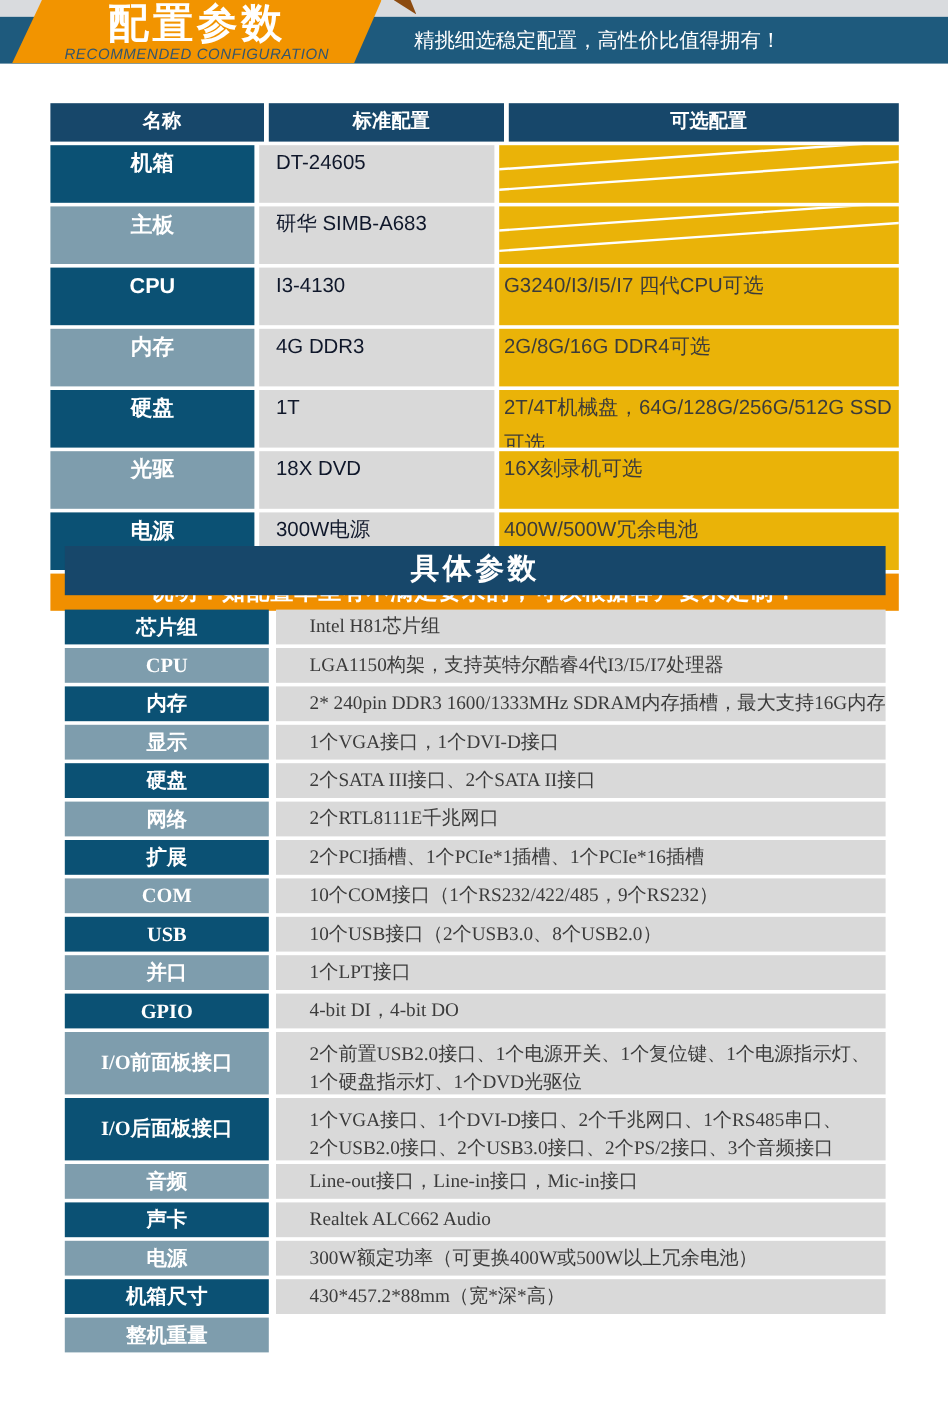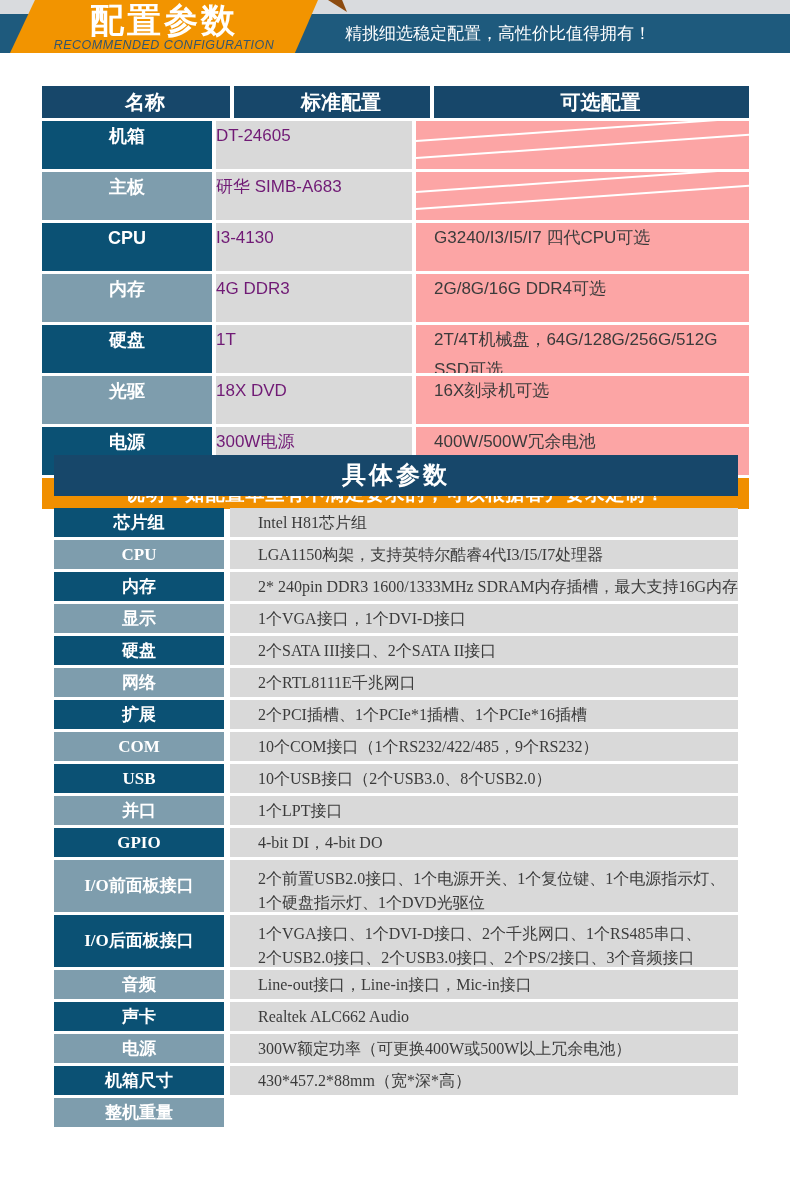--- a/index.html
+++ b/index.html
@@ -21,23 +21,23 @@
   }
   .ribbon-title{margin-top:2px;font-size:34px;font-weight:bold;color:#ffffff;letter-spacing:3px;line-height:36px;}
   .ribbon-sub{font-size:12.5px;font-style:italic;color:#35566C;letter-spacing:0.5px;line-height:14px;}
   .slogan{position:absolute;left:345px;top:14px;height:39px;line-height:39px;color:#ffffff;font-size:17px;font-weight:normal;}
 
   
   .cfg-table{position:absolute;left:42px;top:86px;width:707px;}
   .cfg-row{display:flex;height:48px;margin-bottom:3px;}
   .cfg-row.hdr{height:32px;}
   .c-label{width:170px;margin-right:4px;text-align:center;color:#fff;font-weight:bold;font-size:18px;line-height:30px;flex:none;}
-  .c-std{width:196px;margin-right:4px;background:#D9D9D9;box-sizing:border-box;font-size:17px;color:#701a75;line-height:30px;flex:none;}
-  .c-opt{flex:1;background:#fca5a5;padding-left:18px;box-sizing:border-box;font-size:17px;color:#3B3B3B;line-height:30px;position:relative;overflow:hidden;}
-  .hdr .hcell{background:#17476A;color:#fff;font-weight:bold;font-size:20px;line-height:32px;text-align:center;padding-left:18px;}
+  .c-std{width:196px;margin-right:4px;background:#D9D9D9;padding-left:14px;box-sizing:border-box;font-size:17px;color:#0f172a;line-height:30px;flex:none;}
+  .c-opt{flex:1;background:#eab308;padding-left:4px;box-sizing:border-box;font-size:17px;color:#3B3B3B;line-height:30px;position:relative;overflow:hidden;}
+  .hdr .hcell{background:#17476A;color:#fff;font-weight:bold;font-size:16px;line-height:32px;text-align:center;padding-left:8px;}
   .lbl-dark{background:#0B5174;}
   .lbl-light{background:#7E9DAD;}
   .dline{position:absolute;left:-8%;width:120%;height:2px;background:#fff;transform:rotate(-4deg);}
   .dline.l1{top:7px;}
   .dline.l2{top:24px;}
   .note-bar{height:31px;line-height:31px;background:#F08F00;color:#fff;font-weight:bold;font-size:19px;text-align:center;letter-spacing:1px;}
 
   
   .spec-table{position:absolute;left:54px;top:455px;width:684px;font-family:Liberation Serif, serif;}
   .spec-hdr{height:41px;line-height:41px;background:#17476A;color:#fff;font-weight:bold;font-size:24px;text-align:center;letter-spacing:3px;margin-bottom:12px;}

